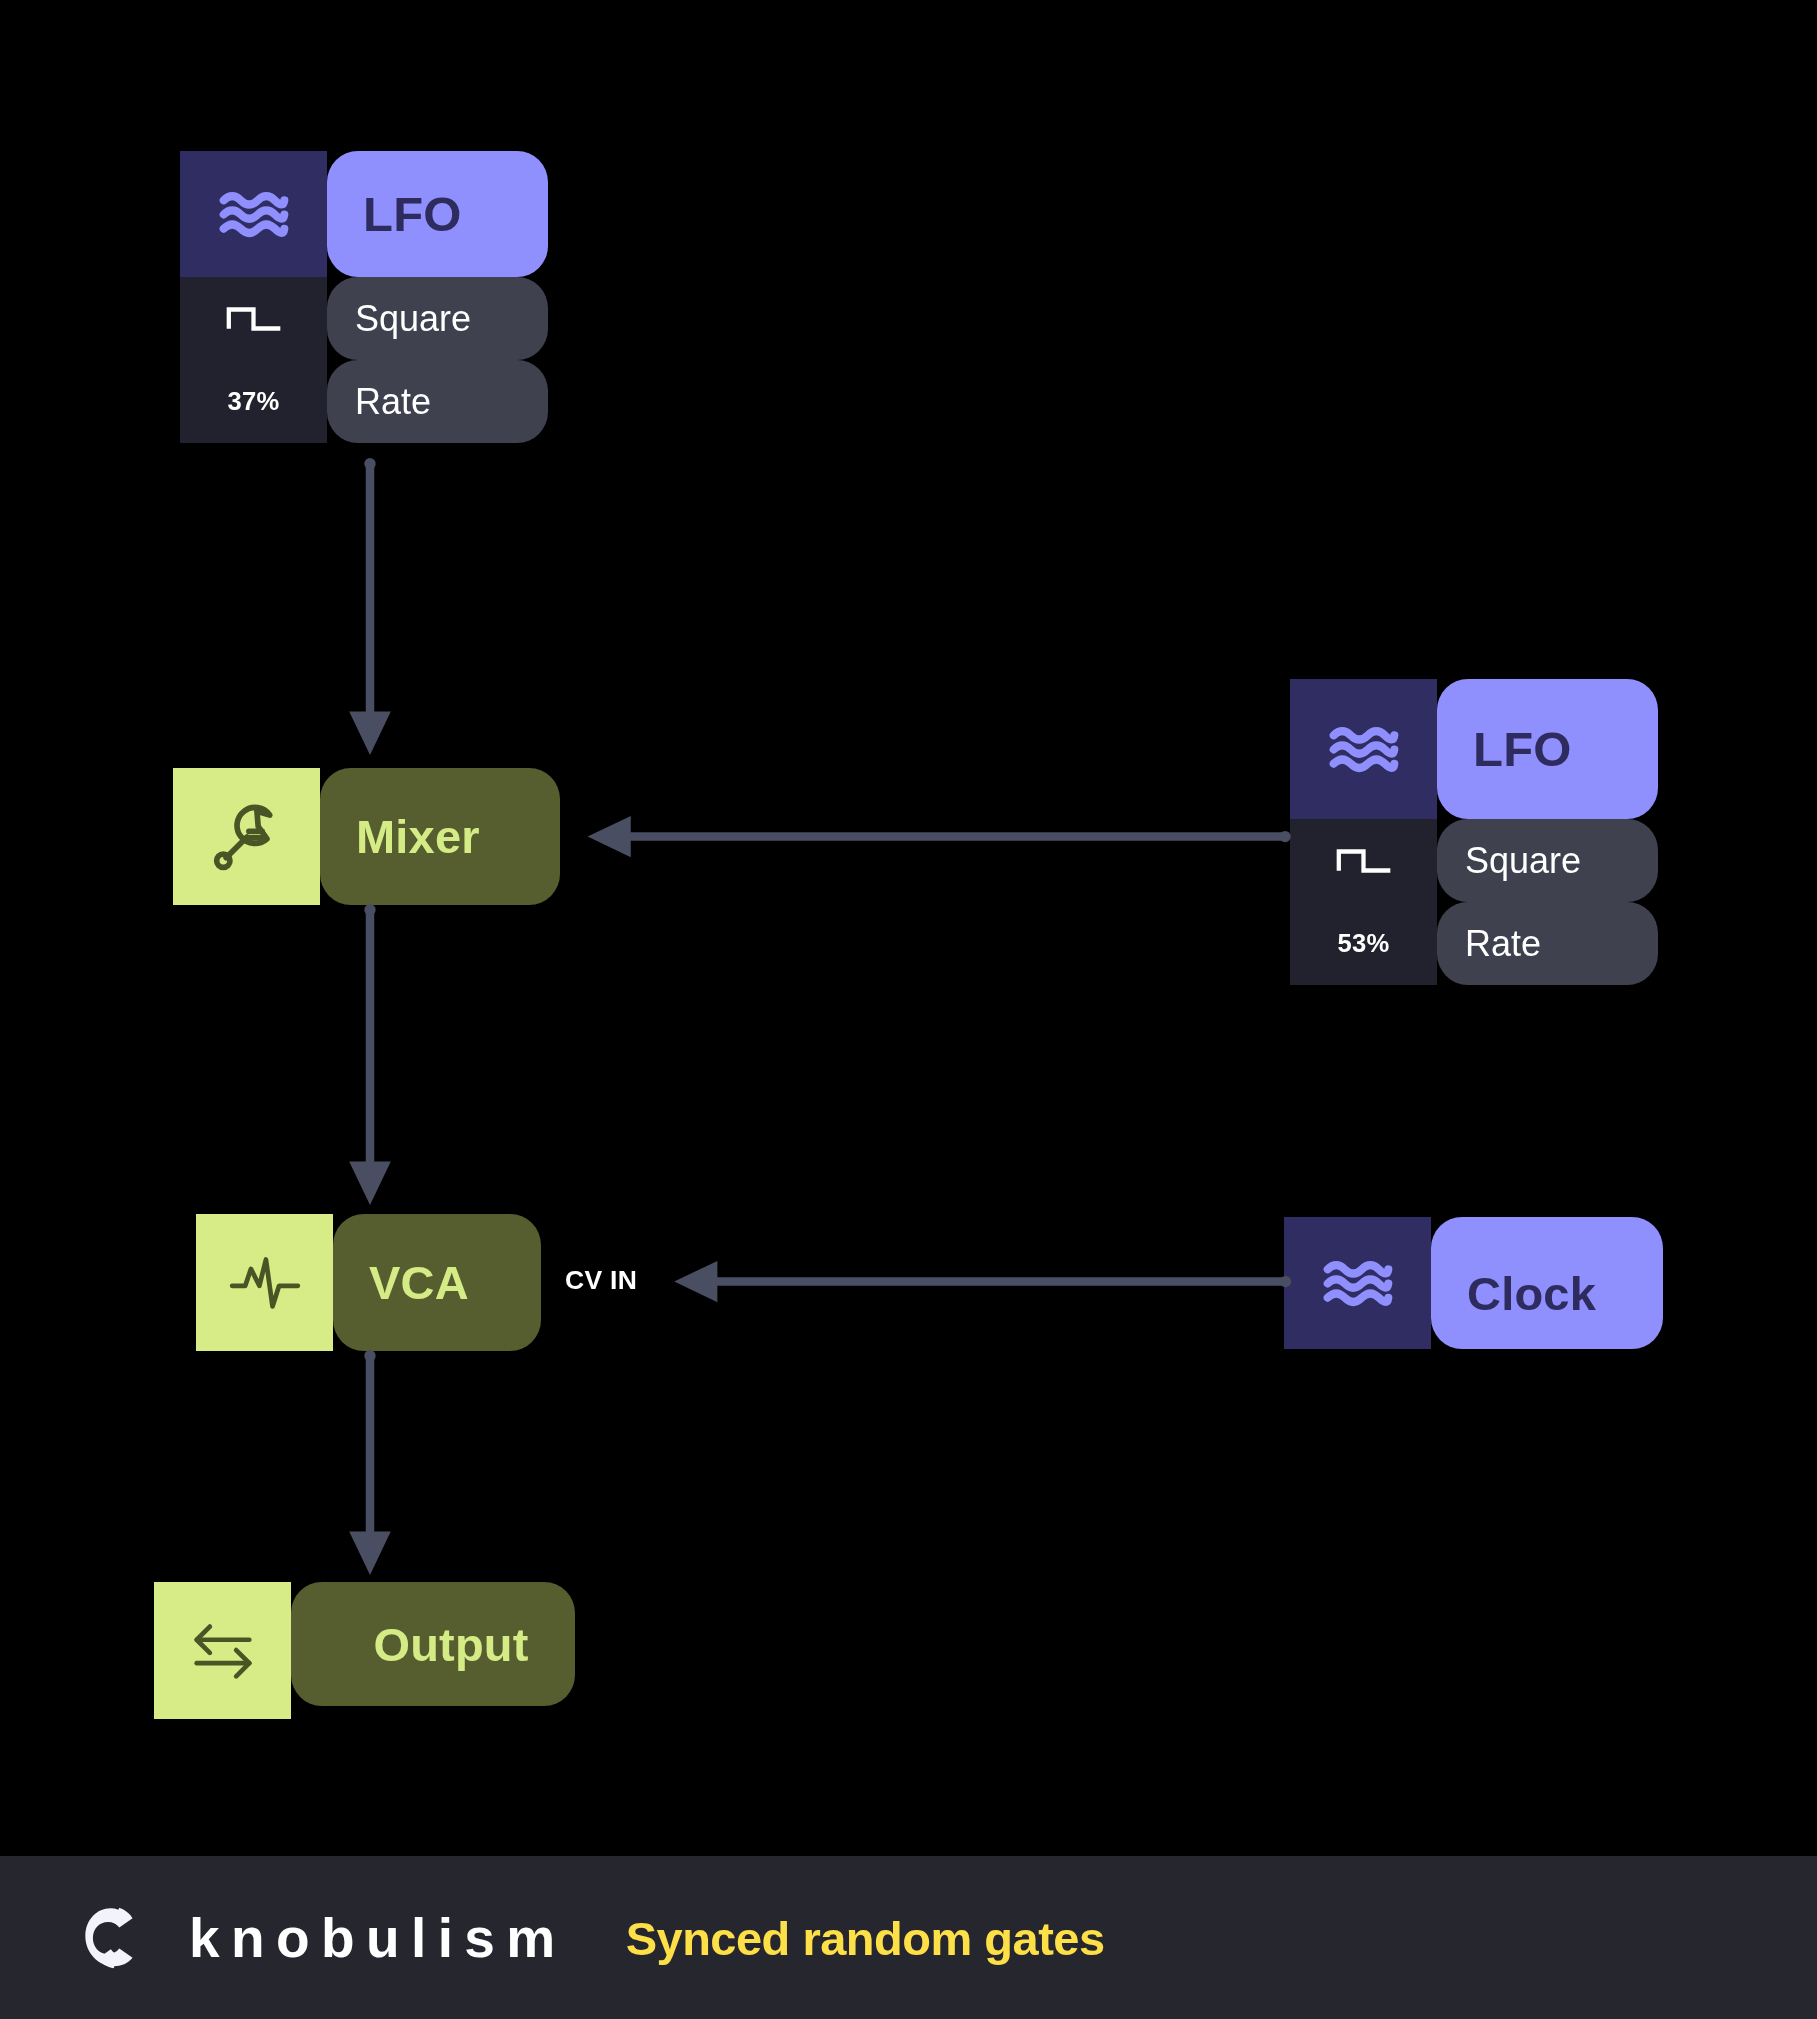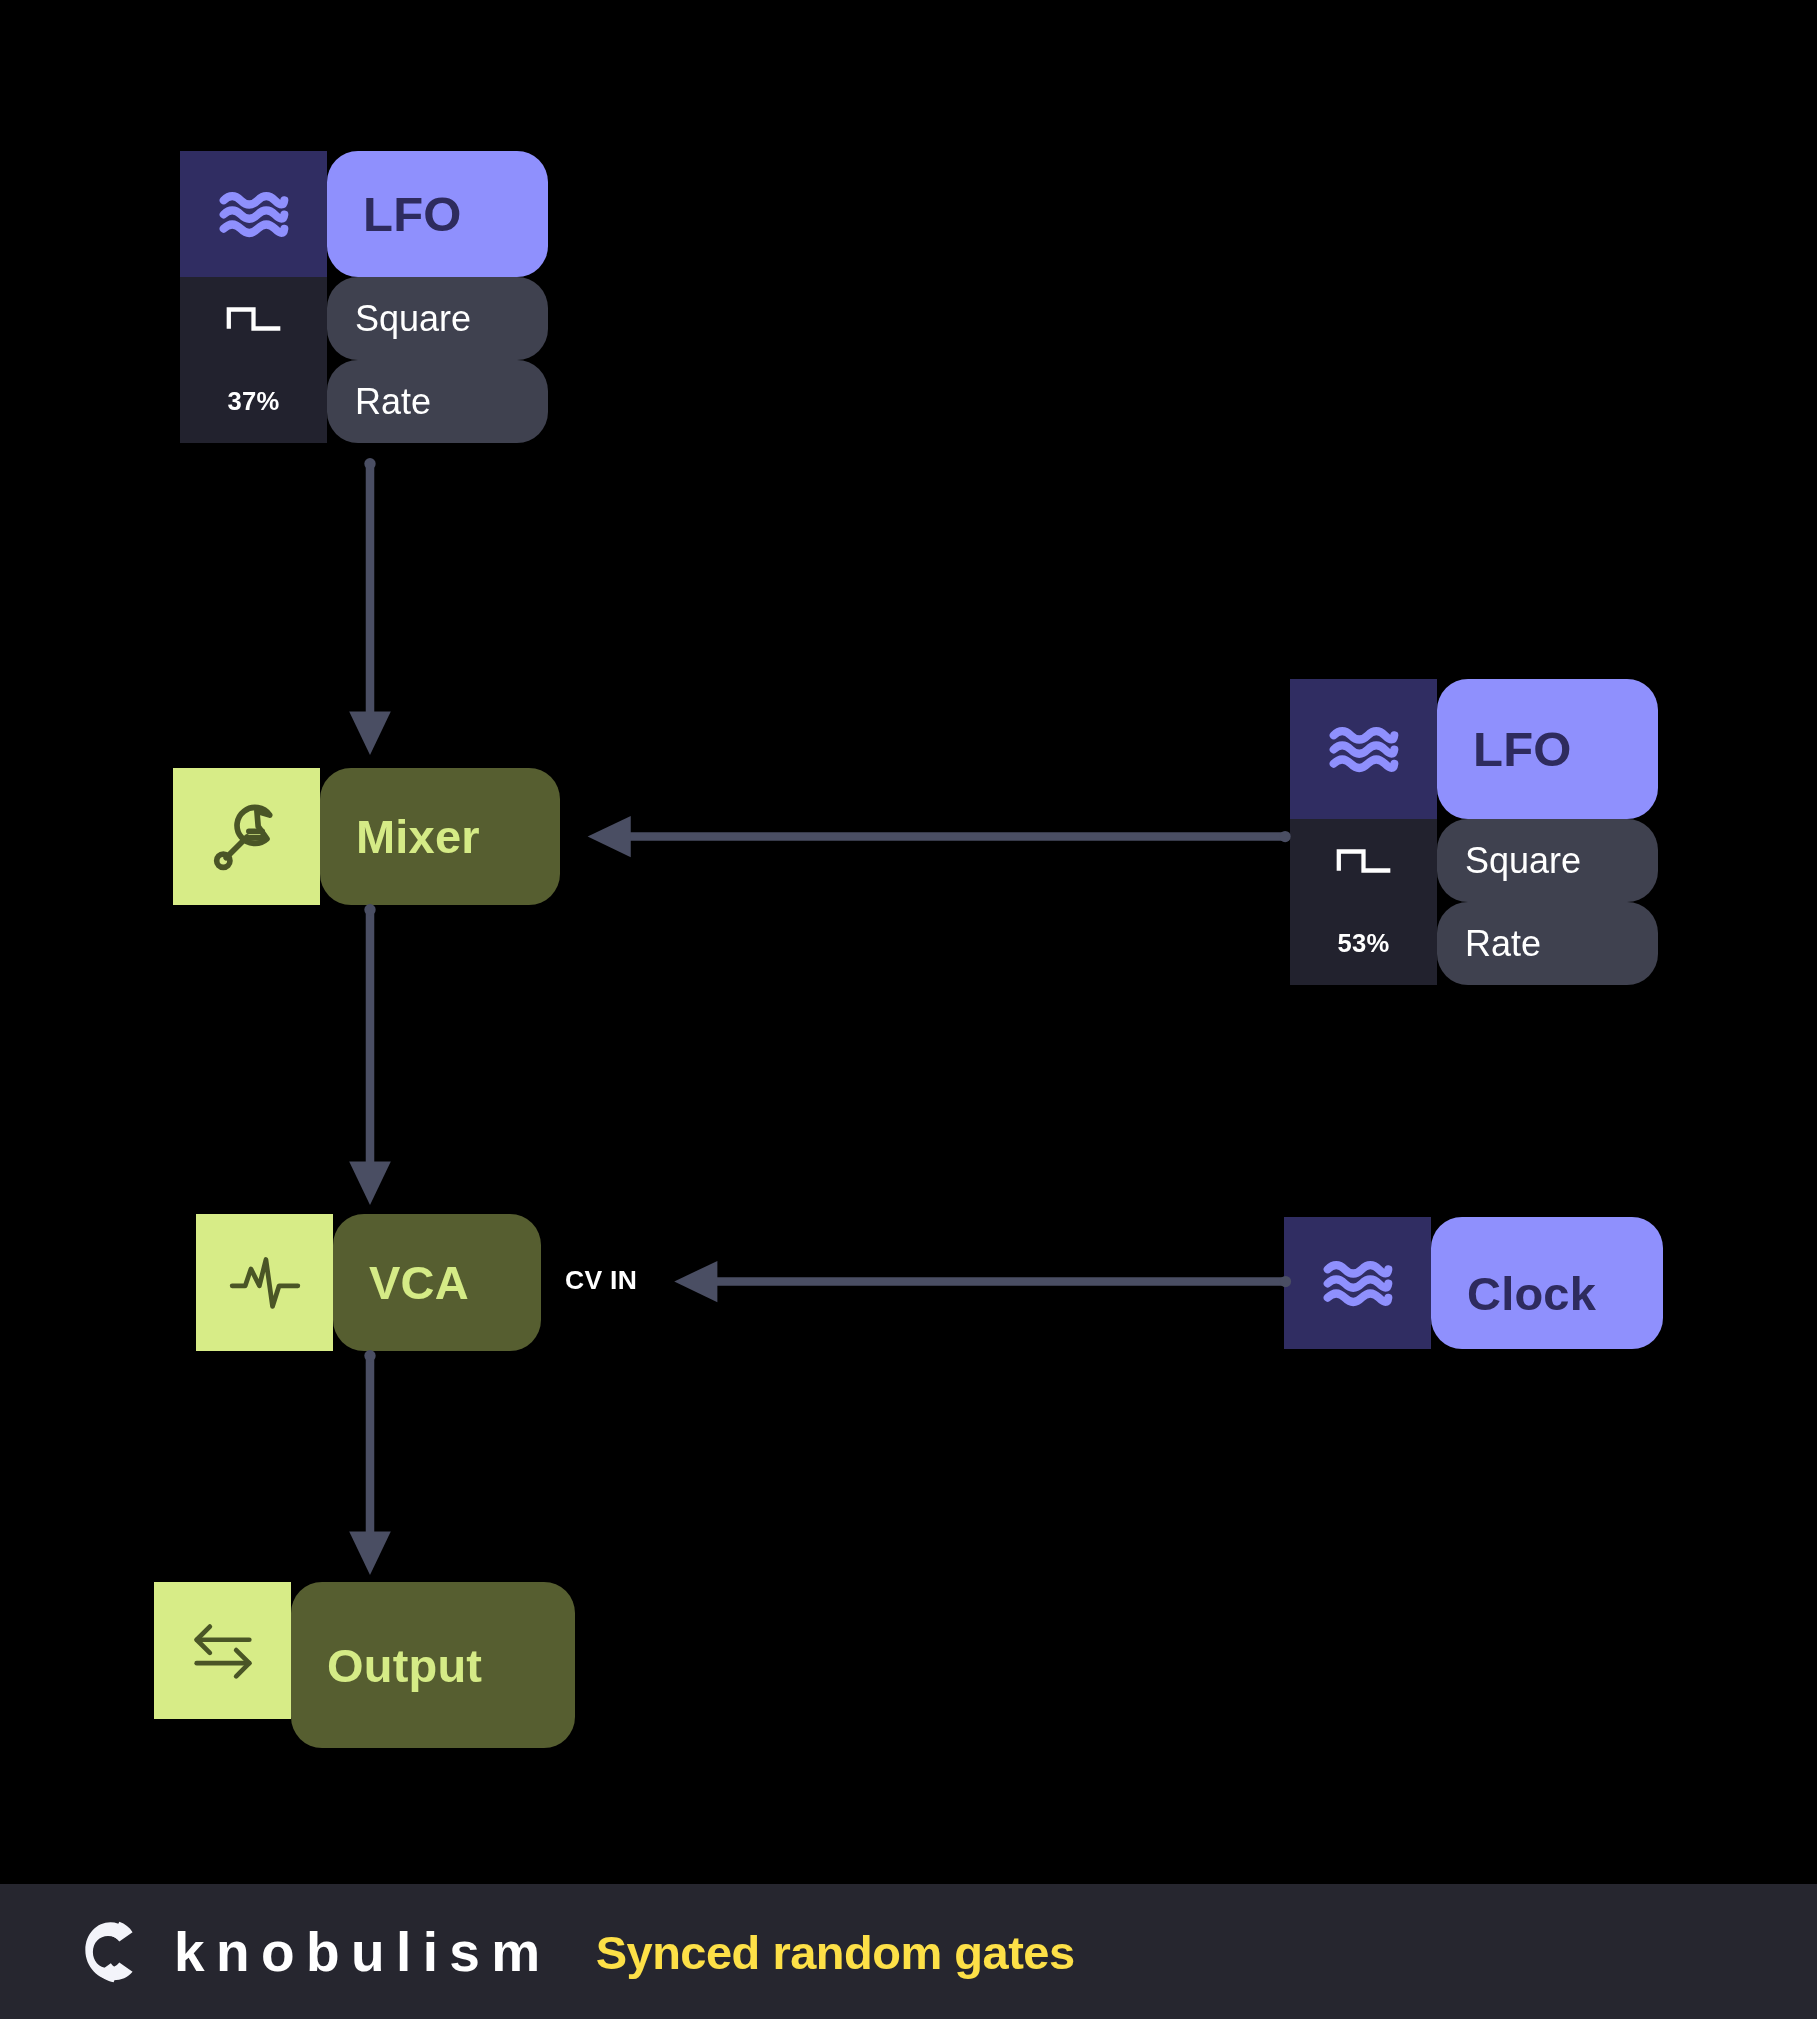--- a/index.html
+++ b/index.html
@@ -105,24 +105,25 @@
     letter-spacing: 0.3px;
     white-space: nowrap;
   }
 
   
   #footer {
     position: absolute;
     left: 0;
     bottom: 0;
     width: 1817px;
-    height: 136px;
+    height: 164px;
     background: #26262F;
     display: flex;
     align-items: center;
+    gap: 15px;
   }
   #footer .logo-mark {
     margin-left: 74px;
     width: 68px;
     height: 68px;
     flex: none;
   }
   #footer .brand {
     margin-left: 32px;
     color: #FFFFFF;
@@ -270,21 +271,21 @@
       <div class="cell-icon" style="width:137px;height:137px;">
         <svg class="icon-svg" width="68" height="62" viewBox="0 0 72 66" aria-hidden="true">
           <g fill="none" stroke="#4A5526" stroke-width="5" stroke-linecap="round" stroke-linejoin="round">
             <path d="M64 21 L8 21"></path>
             <path d="M22 7 L8 21 L22 35"></path>
             <path d="M8 46 L64 46"></path>
             <path d="M50 32 L64 46 L50 60"></path>
           </g>
         </svg>
       </div>
-      <div class="cell-label" style="width:284px;height:166px;">
+      <div class="cell-label" style="width:284px;height:124px;justify-content:center;">
         <span style="font-size:47px;padding-left:36px;">Output</span>
       </div>
     </div>
   </div>
 
   <div class="conn" style="left:349px; top:458px; width:42px; height:314px;">
     <svg width="42" height="314" aria-hidden="true" viewBox="0 0 44 332">
       <line x1="22" y1="6" x2="22" y2="272" stroke="#4A4E63" stroke-width="9" stroke-linecap="round"></line>
       <polygon points="22,314 0,268 44,268" fill="#4A4E63"></polygon>
       <circle cx="22" cy="6" r="6" fill="#4A4E63"></circle>

